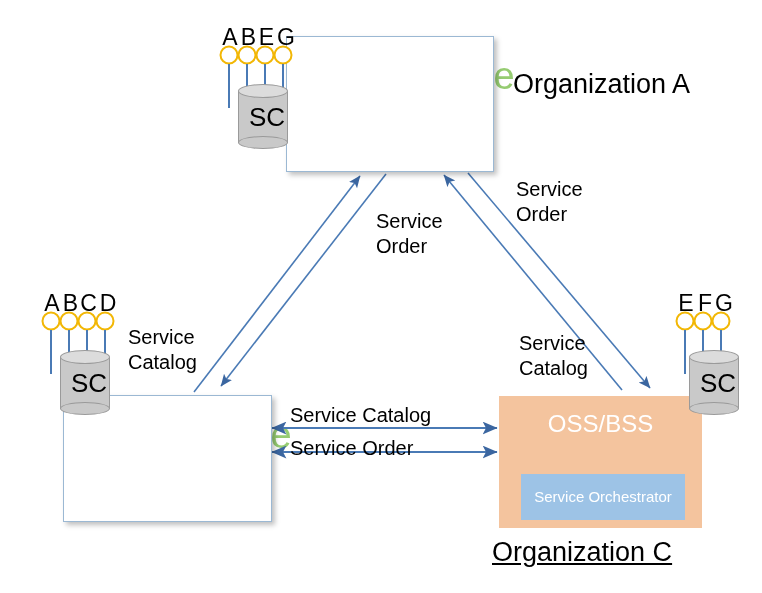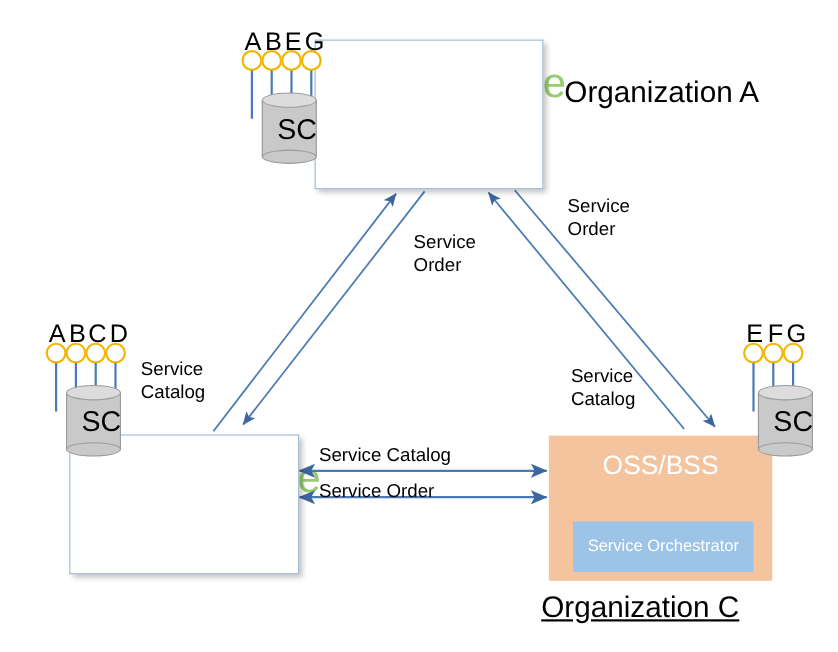--- a/index.html
+++ b/index.html
@@ -121,31 +121,32 @@
     position: absolute;
     left: 0; top: 0;
     width: 50px; height: 14px;
     background: #DCDCDC;
     border: 1px solid #9a9a9a;
     border-radius: 50%;
     box-sizing: border-box;
   }
   .sc-cyl-text {
     position: absolute;
-    left: 14px; top: 18px;
+    left: 4px; top: 18px;
     width: 50px;
+    text-align: center;
     font-size: 26px;
     color: #000000;
     z-index: 2;
   }
 
   
   .flow-label {
     position: absolute;
-    font-size: 17px;
+    font-size: 20px;
     color: #000000;
     line-height: 1.25;
     white-space: pre-line;
     z-index: 5;
   }
   .flow-label.two-line { white-space: pre-line; }
 
   
   .org-caption {
     position: absolute;

